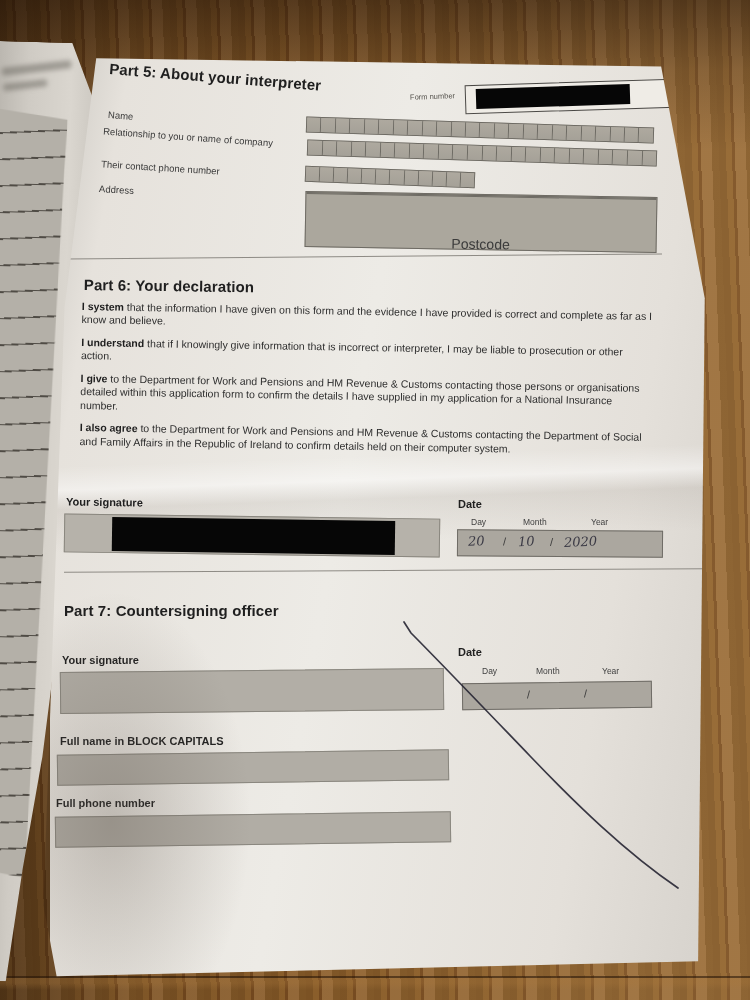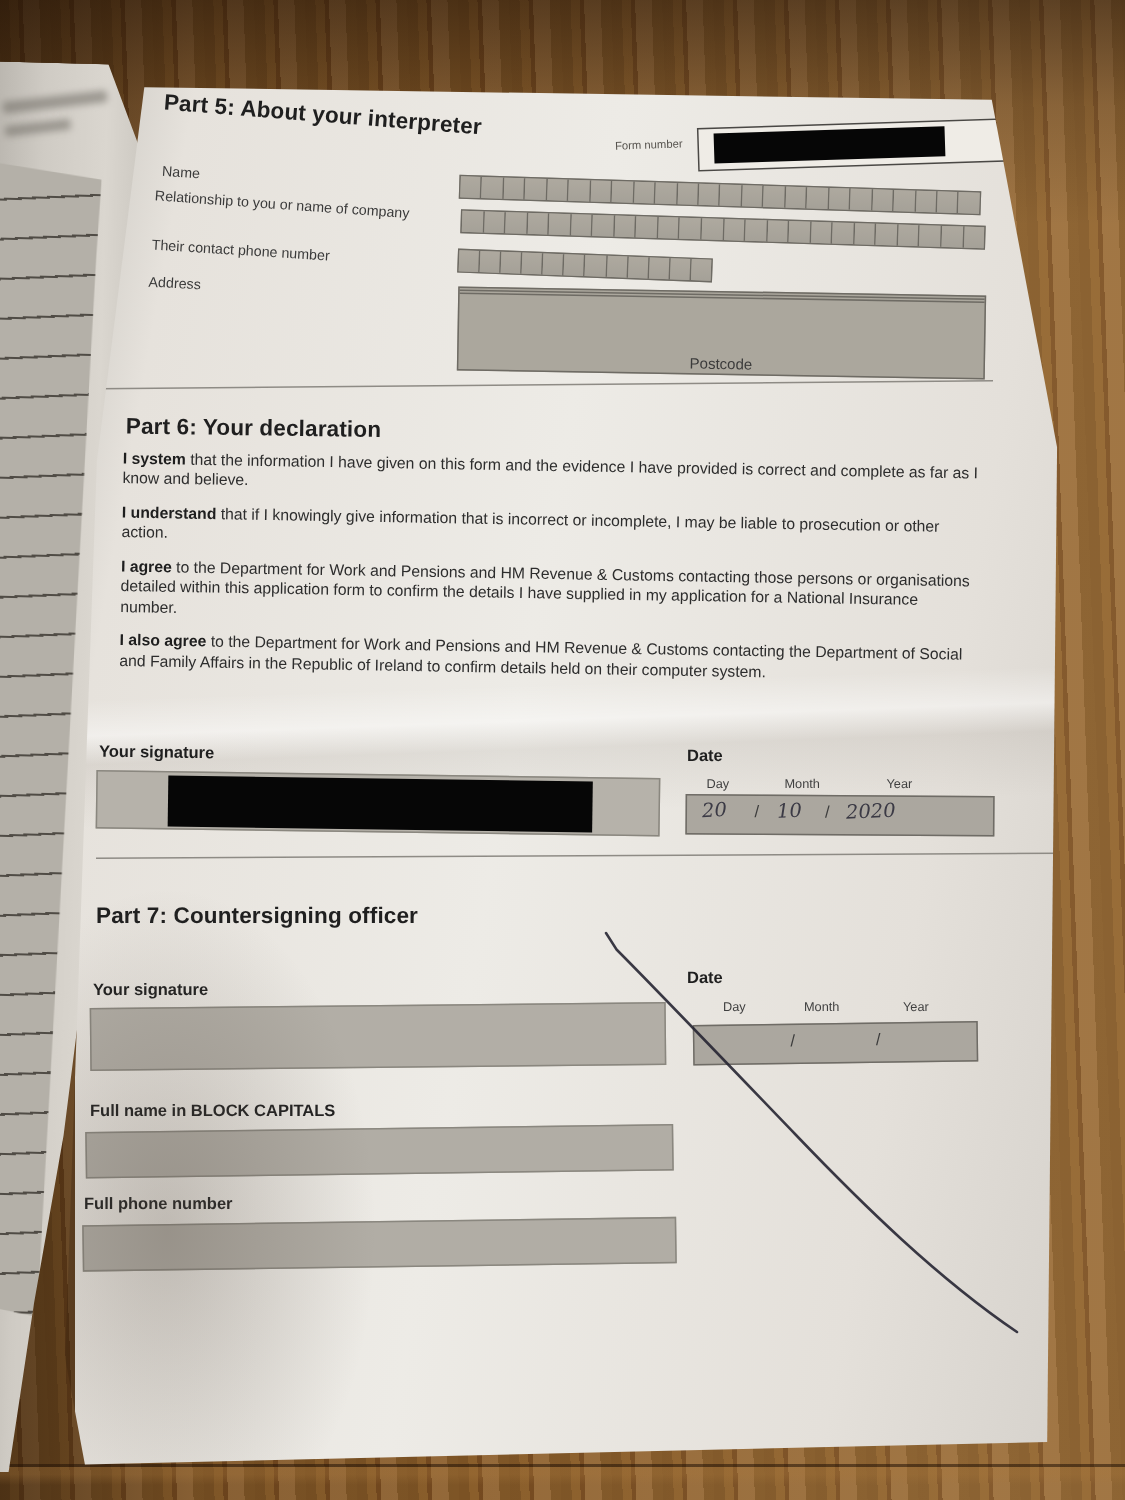--- a/index.html
+++ b/index.html
@@ -56,21 +56,21 @@
   .black-bar{position:absolute;background:#060606;}
   
   .strip{display:flex;border:1px solid #6e6b64;background:#a9a59c;box-sizing:border-box;}
   .strip .cell{flex:1;border-right:1px solid #6e6b64;background:linear-gradient(180deg,#aea99f,#a5a198);}
   .strip .cell:last-child{border-right:none;}
   
   .addr-box{width:352px;height:56px;border:1px solid #6e6b64;background:#aba79d;box-sizing:border-box;display:flex;flex-direction:column;}
   .addr-row{flex:1;}
   .addr-row + .addr-row{border-top:1px solid #6e6b64;}
   .addr-row.last{display:flex;align-items:center;justify-content:center;}
-  .postcode{font-size:10px;color:#3b3b3b;margin-top:39px;}
+  .postcode{font-size:14px;color:#3b3b3b;margin-top:39px;}
   .divider{height:0;border-top:1.5px solid #8e8b85;}
   
   .decl{width:572px;}
   .decl p{margin:0 0 9px 0;font-size:10.5px;line-height:1.28;color:#2d2d2d;}
   .decl b{color:#1e1e1e;}
   
   .gray-box{background:#b6b2aa;border:1px solid #8a877f;box-sizing:border-box;position:absolute;}
   .date-box{background:#aba79f;border:1.5px solid #6f6c66;box-sizing:border-box;position:absolute;}
   .date-box .sep{position:absolute;top:5px;font-size:11px;color:#3c3c3c;}
   .hw{font-family:"DejaVu Serif",serif;font-style:italic;font-size:13px;color:#3b3a45;position:absolute;top:3px;transform:rotate(-3deg);white-space:nowrap;}
@@ -177,22 +177,22 @@
         <span class="postcode">Postcode</span>
       </div>
     </div>
 
     <div class="el divider" style="left:16px;top:210px;width:596px;transform:rotate(-0.5deg);"></div>
 
     <div class="el h-title" style="left:34px;top:230px;transform:rotate(0.8deg);transform-origin:left top;">Part 6: Your declaration</div>
 
     <div class="el decl" style="left:32px;top:254px;transform:rotate(1deg);transform-origin:left top;">
       <p><b>I system</b><span> that the information I have given on this form and the evidence I have provided is correct and complete as far as I know and believe.</span></p>
-      <p><b>I understand</b><span> that if I knowingly give information that is incorrect or incomplete, I may be liable to prosecution or other action.</span></p>
-      <p><b>I agree</b><span> to the Department for Work and Pensions and HM Revenue &amp; Customs contacting those persons or organisations detailed within this application form to confirm the details I have supplied in my application for a National Insurance number.</span></p>
+      <p><b>I understand</b><span> that if I knowingly give information that is incorrect or interpreter, I may be liable to prosecution or other action.</span></p>
+      <p><b>I give</b><span> to the Department for Work and Pensions and HM Revenue &amp; Customs contacting those persons or organisations detailed within this application form to confirm the details I have supplied in my application for a National Insurance number.</span></p>
       <p><b>I also agree</b><span> to the Department for Work and Pensions and HM Revenue &amp; Customs contacting the Department of Social and Family Affairs in the Republic of Ireland to confirm details held on their computer system.</span></p>
     </div>
 
     <div class="el bold-label" style="left:16px;top:450px;transform:rotate(0.8deg);">Your signature</div>
     <div class="gray-box" style="left:14px;top:470px;width:376px;height:39px;transform:rotate(0.8deg);">
       <div class="black-bar" style="left:47px;top:2px;width:283px;height:34px;"></div>
     </div>
 
     <div class="el bold-label" style="left:408px;top:452px;">Date</div>
     <div class="el" style="left:407px;top:471px;width:206px;height:12px;">

